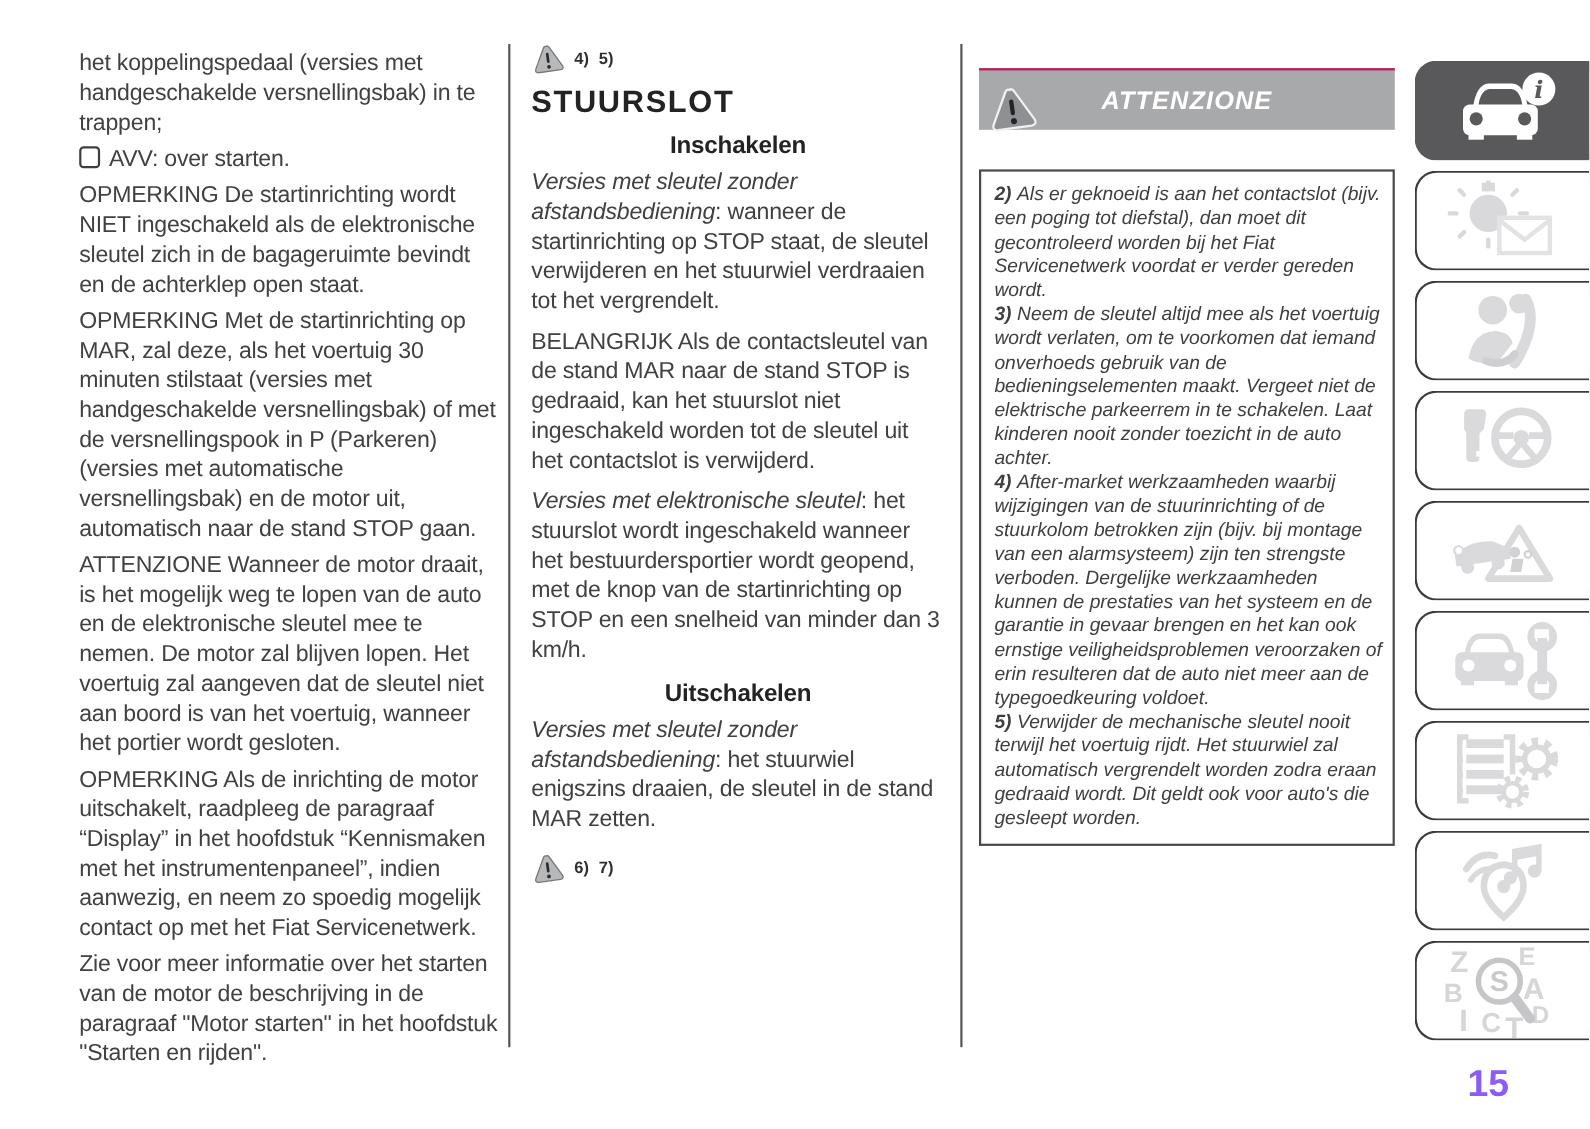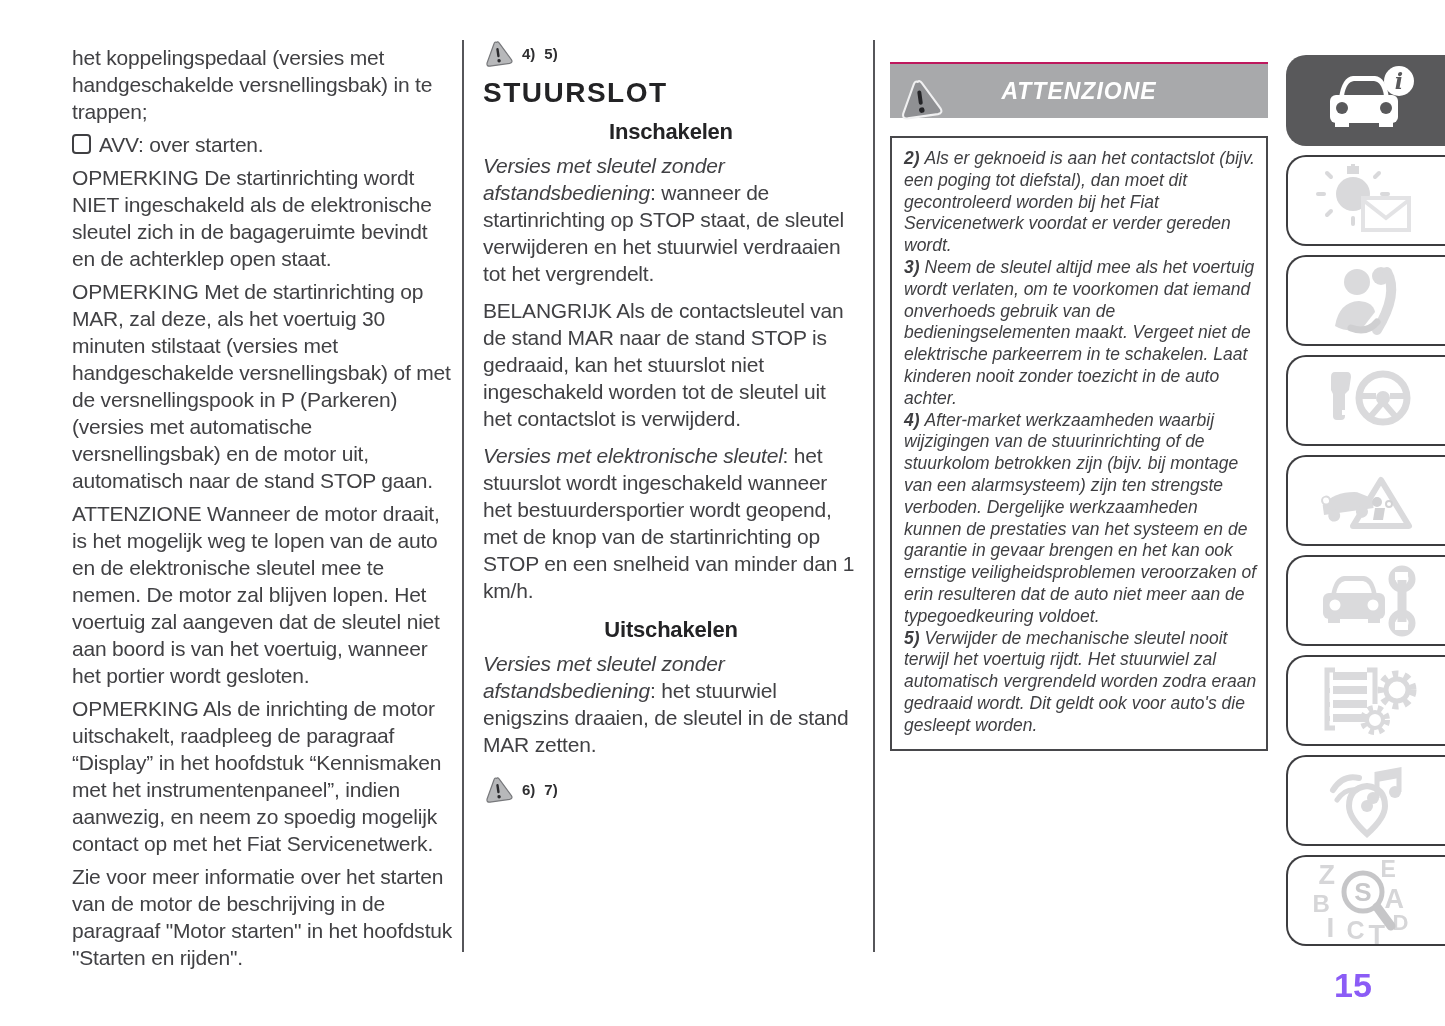--- a/index.html
+++ b/index.html
@@ -20,21 +20,21 @@
             margin-right:8px;vertical-align:-2px;}
   .refrow{display:flex;align-items:center;gap:9px;margin:0 0 12px 0;}
   .refrow.bottom{margin-top:18px;}
   .refrow .ref{font-size:15px;font-weight:bold;color:#2f2f31;letter-spacing:0;}
   .warn-svg{width:30px;height:27px;flex:0 0 auto;}
   
   .att-header{position:relative;height:54px;background:#a8a9ab;border-top:2px solid #be185d;
               display:flex;align-items:center;justify-content:center;}
   .att-title{color:#ffffff;font-weight:bold;font-style:italic;font-size:23px;letter-spacing:1px;}
   .att-tri{position:absolute;left:7px;top:9px;width:46px;height:52px;}
-  .att-box{margin-top:18px;border:2px solid #48484b;padding:10px 8px 12px 12px;
+  .att-box{margin-top:36px;border:2px solid #48484b;padding:10px 8px 12px 12px;
            font-style:italic;font-size:17.5px;line-height:21.8px;color:#3f3f42;min-height:576px;box-sizing:border-box;}
   .att-item{margin:0;}
   .att-num{font-weight:bold;margin-right:5px;}
   
   .sidebar{position:absolute;left:1286px;top:55px;width:159px;}
   .tab{position:absolute;left:0;width:159px;height:91px;background:#fff;border:2px solid #3c3c3f;border-right:none;
        border-radius:20px 0 0 20px;box-sizing:border-box;display:flex;align-items:center;justify-content:center;}
   .tab.active{background:#59595b;border-color:#59595b;}
   .tab-icon{width:104px;height:74px;}
   .t9wrap{position:relative;width:104px;height:78px;}
@@ -75,21 +75,21 @@
       <circle cx="20.1" cy="27.8" r="2.3" fill="#2b2b2e"></circle>
     </g>
   </svg>
         <span class="ref">4)</span>
         <span class="ref">5)</span>
       </div>
       <div class="h1">STUURSLOT</div>
       <div class="h2">Inschakelen</div>
       <div class="para"><span class="it">Versies met sleutel zonder afstandsbediening</span><span>: wanneer de startinrichting op STOP staat, de sleutel verwijderen en het stuurwiel verdraaien tot het vergrendelt.</span></div>
       <div class="para"><span>BELANGRIJK Als de contactsleutel van de stand MAR naar de stand STOP is gedraaid, kan het stuurslot niet ingeschakeld worden tot de sleutel uit het contactslot is verwijderd.</span></div>
-      <div class="para"><span class="it">Versies met elektronische sleutel</span><span>: het stuurslot wordt ingeschakeld wanneer het bestuurdersportier wordt geopend, met de knop van de startinrichting op STOP en een snelheid van minder dan 1 km/h.</span></div>
+      <div class="para"><span class="it">Versies met elektronische sleutel</span><span>: het stuurslot wordt ingeschakeld wanneer het bestuurdersportier wordt geopend, met de knop van de startinrichting op STOP en een snelheid van minder dan 3 km/h.</span></div>
       <div class="h2">Uitschakelen</div>
       <div class="para"><span class="it">Versies met sleutel zonder afstandsbediening</span><span>: het stuurwiel enigszins draaien, de sleutel in de stand MAR zetten.</span></div>
       <div class="refrow bottom">
         <svg class="warn-svg" viewBox="0 0 40 36">
     <g transform="rotate(-8 20 18)">
       <path d="M20 3 Q22 1.5 23.6 4.5 L36.5 28.5 Q38.3 32.8 33.6 33.2 L7 33.2 Q2.2 32.9 3.8 28.6 L16.4 4.6 Q18 1.6 20 3 Z" fill="#b7b8ba" stroke="#77787b" stroke-width="1.6" stroke-linejoin="round"></path>
       <rect x="18.5" y="10.5" width="3.2" height="12.5" rx="1.6" fill="#2b2b2e"></rect>
       <circle cx="20.1" cy="27.8" r="2.3" fill="#2b2b2e"></circle>
     </g>
   </svg>
@@ -107,21 +107,21 @@
           <rect x="18.5" y="10.5" width="3.4" height="12.5" rx="1.7" fill="#242427"></rect>
           <circle cx="20.2" cy="27.8" r="2.4" fill="#242427"></circle>
         </g>
       </svg>
       <span class="att-title">ATTENZIONE</span>
     </div>
     <div class="att-box" id="att-box">
         <div class="att-item"><span class="att-num">2)</span><span>Als er geknoeid is aan het contactslot (bijv. een poging tot diefstal), dan moet dit gecontroleerd worden bij het Fiat Servicenetwerk voordat er verder gereden wordt.</span></div>
         <div class="att-item"><span class="att-num">3)</span><span>Neem de sleutel altijd mee als het voertuig wordt verlaten, om te voorkomen dat iemand onverhoeds gebruik van de bedieningselementen maakt. Vergeet niet de elektrische parkeerrem in te schakelen. Laat kinderen nooit zonder toezicht in de auto achter.</span></div>
         <div class="att-item"><span class="att-num">4)</span><span>After-market werkzaamheden waarbij wijzigingen van de stuurinrichting of de stuurkolom betrokken zijn (bijv. bij montage van een alarmsysteem) zijn ten strengste verboden. Dergelijke werkzaamheden kunnen de prestaties van het systeem en de garantie in gevaar brengen en het kan ook ernstige veiligheidsproblemen veroorzaken of erin resulteren dat de auto niet meer aan de typegoedkeuring voldoet.</span></div>
-        <div class="att-item"><span class="att-num">5)</span><span>Verwijder de mechanische sleutel nooit terwijl het voertuig rijdt. Het stuurwiel zal automatisch vergrendeld worden zodra eraan gedraaid wordt. Dit geldt ook voor auto's die gesleept worden.</span></div>
+        <div class="att-item"><span class="att-num">5)</span><span>Verwijder de mechanische sleutel nooit terwijl het voertuig rijdt. Het stuurwiel zal automatisch vergrendelt worden zodra eraan gedraaid wordt. Dit geldt ook voor auto's die gesleept worden.</span></div>
       </div>
   </div>
 
   <div class="sidebar">
 
     <div class="tab active" style="top:0;">
       <svg class="tab-icon" viewBox="0 0 104 74">
         <path d="M24 34 Q27 13 38 12 L60 12 Q71 13 74 34 Z" fill="#ffffff"></path>
         <path d="M29 32 Q31 18 39 17 L59 17 Q67 18 69 32 Z" fill="#59595b"></path>
         <rect x="15" y="31" width="68" height="28" rx="6" fill="#ffffff"></rect>

